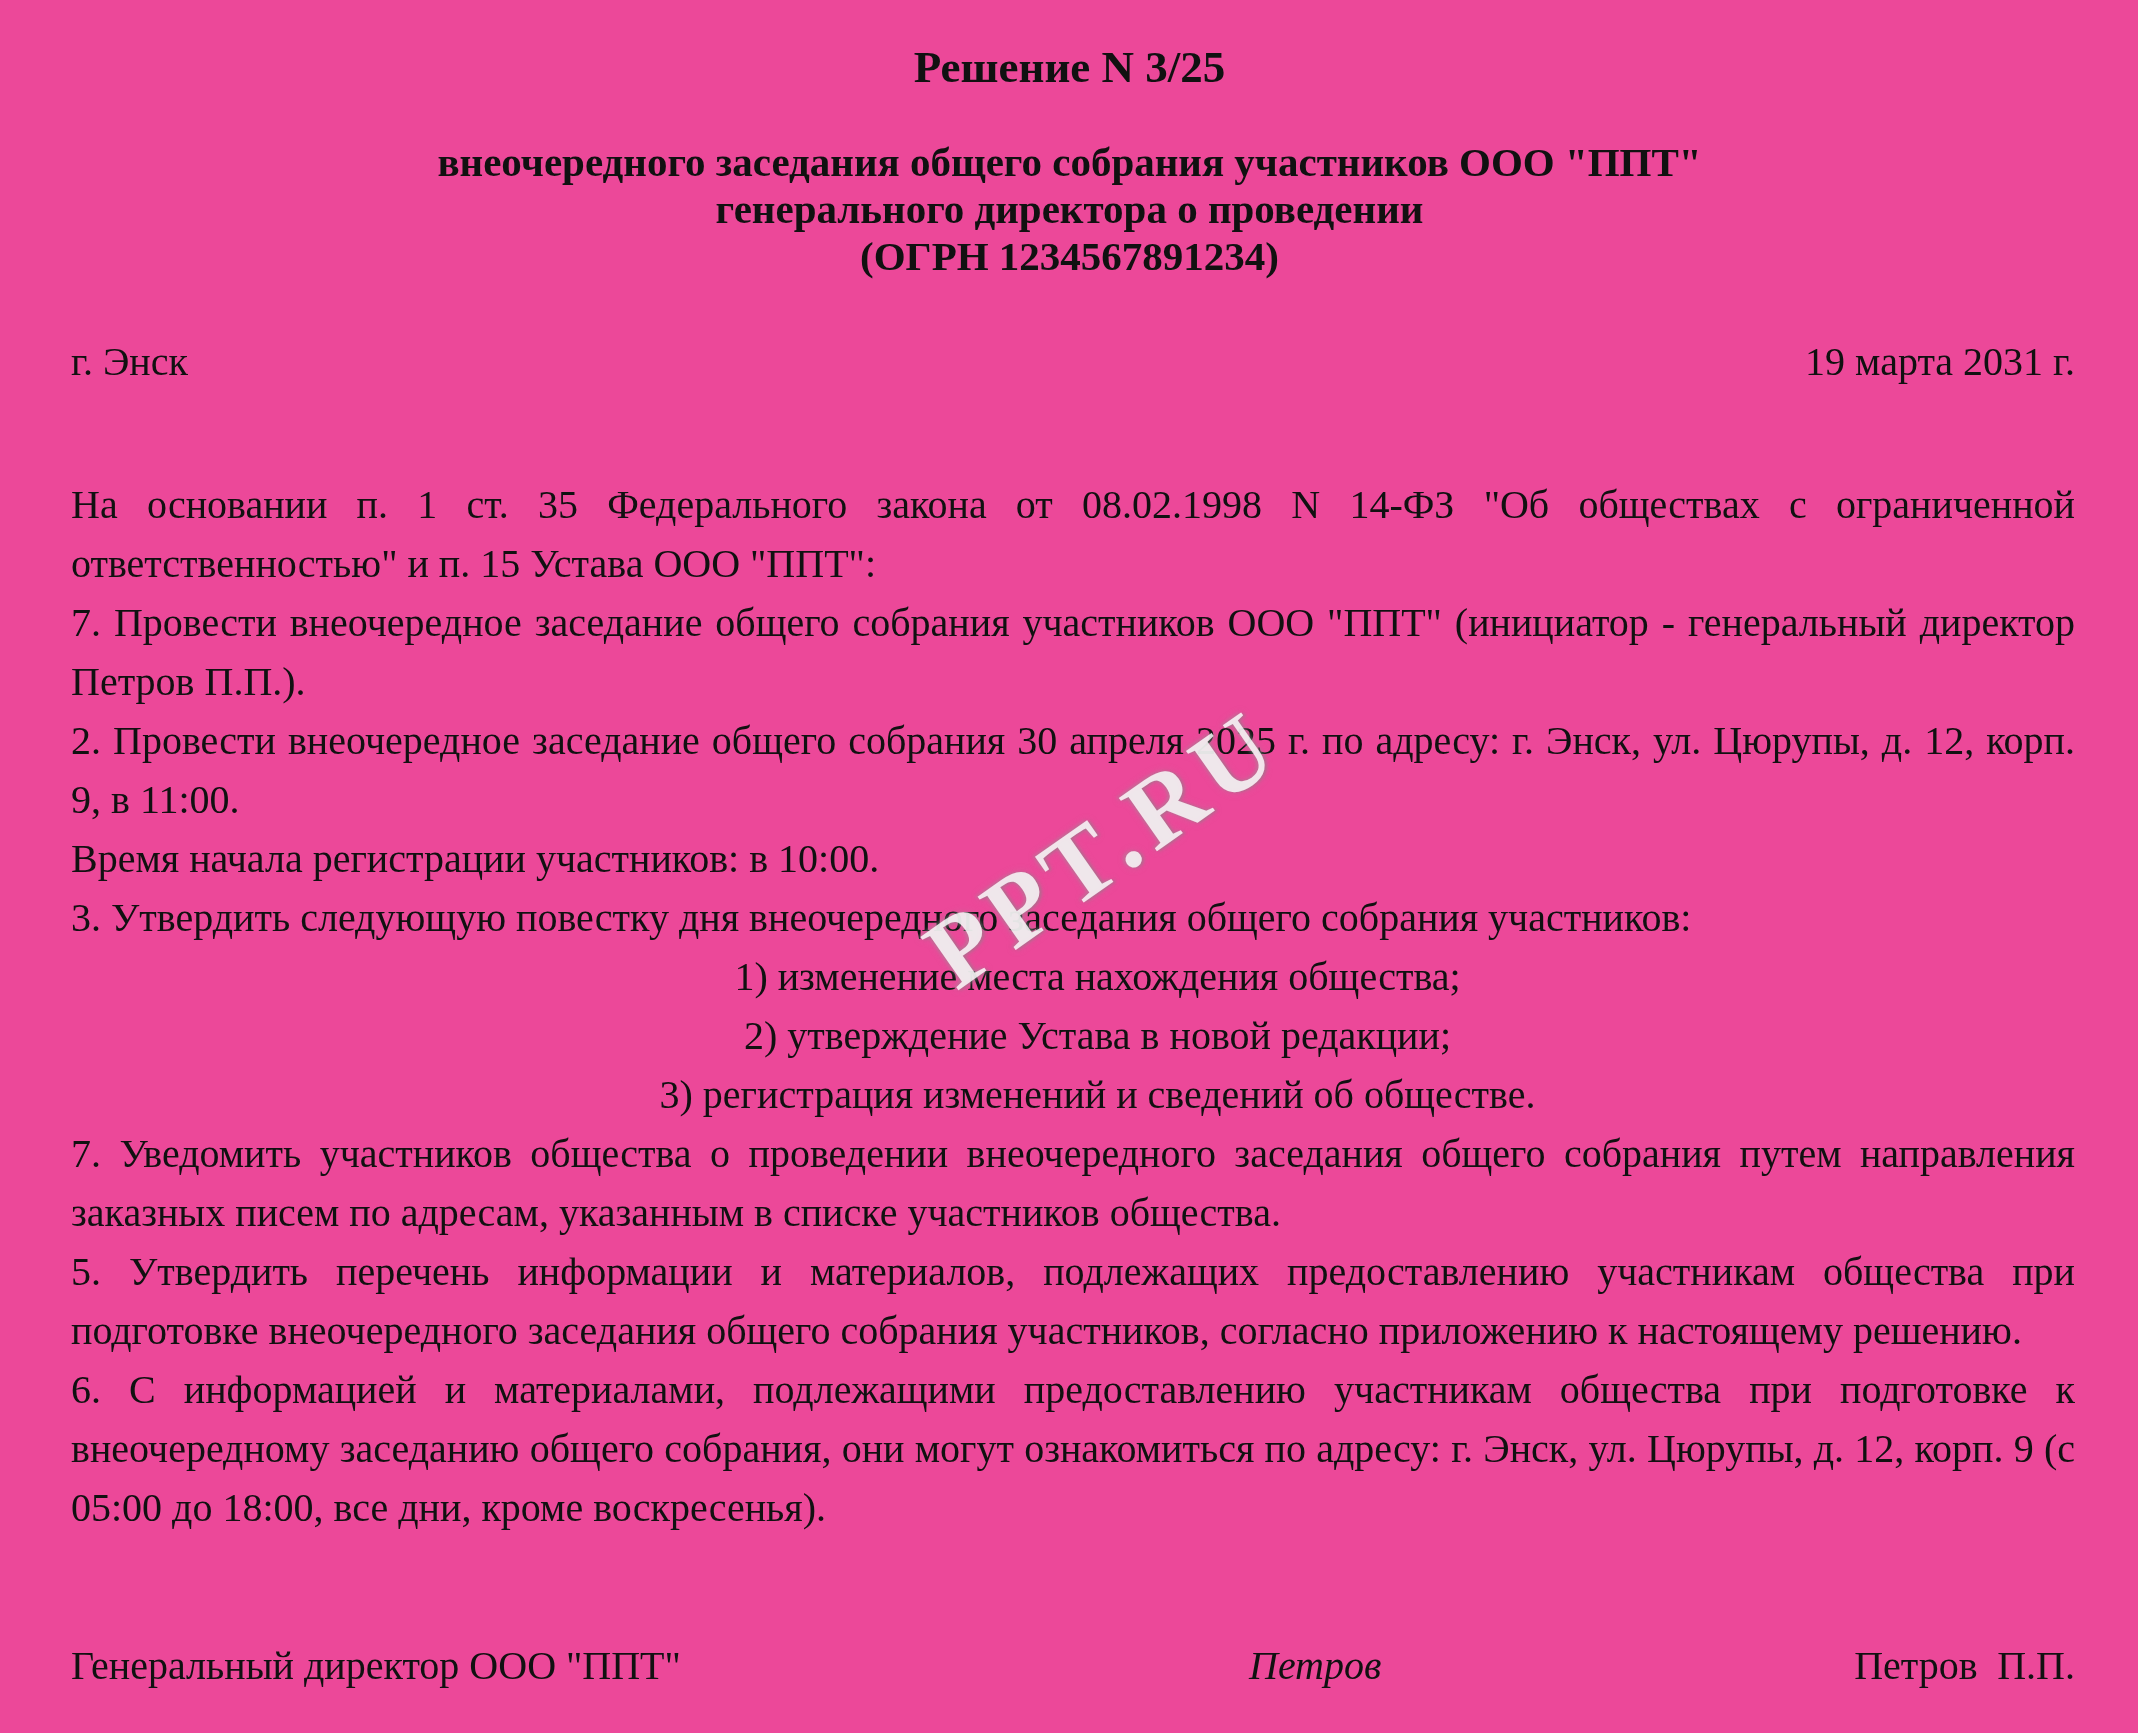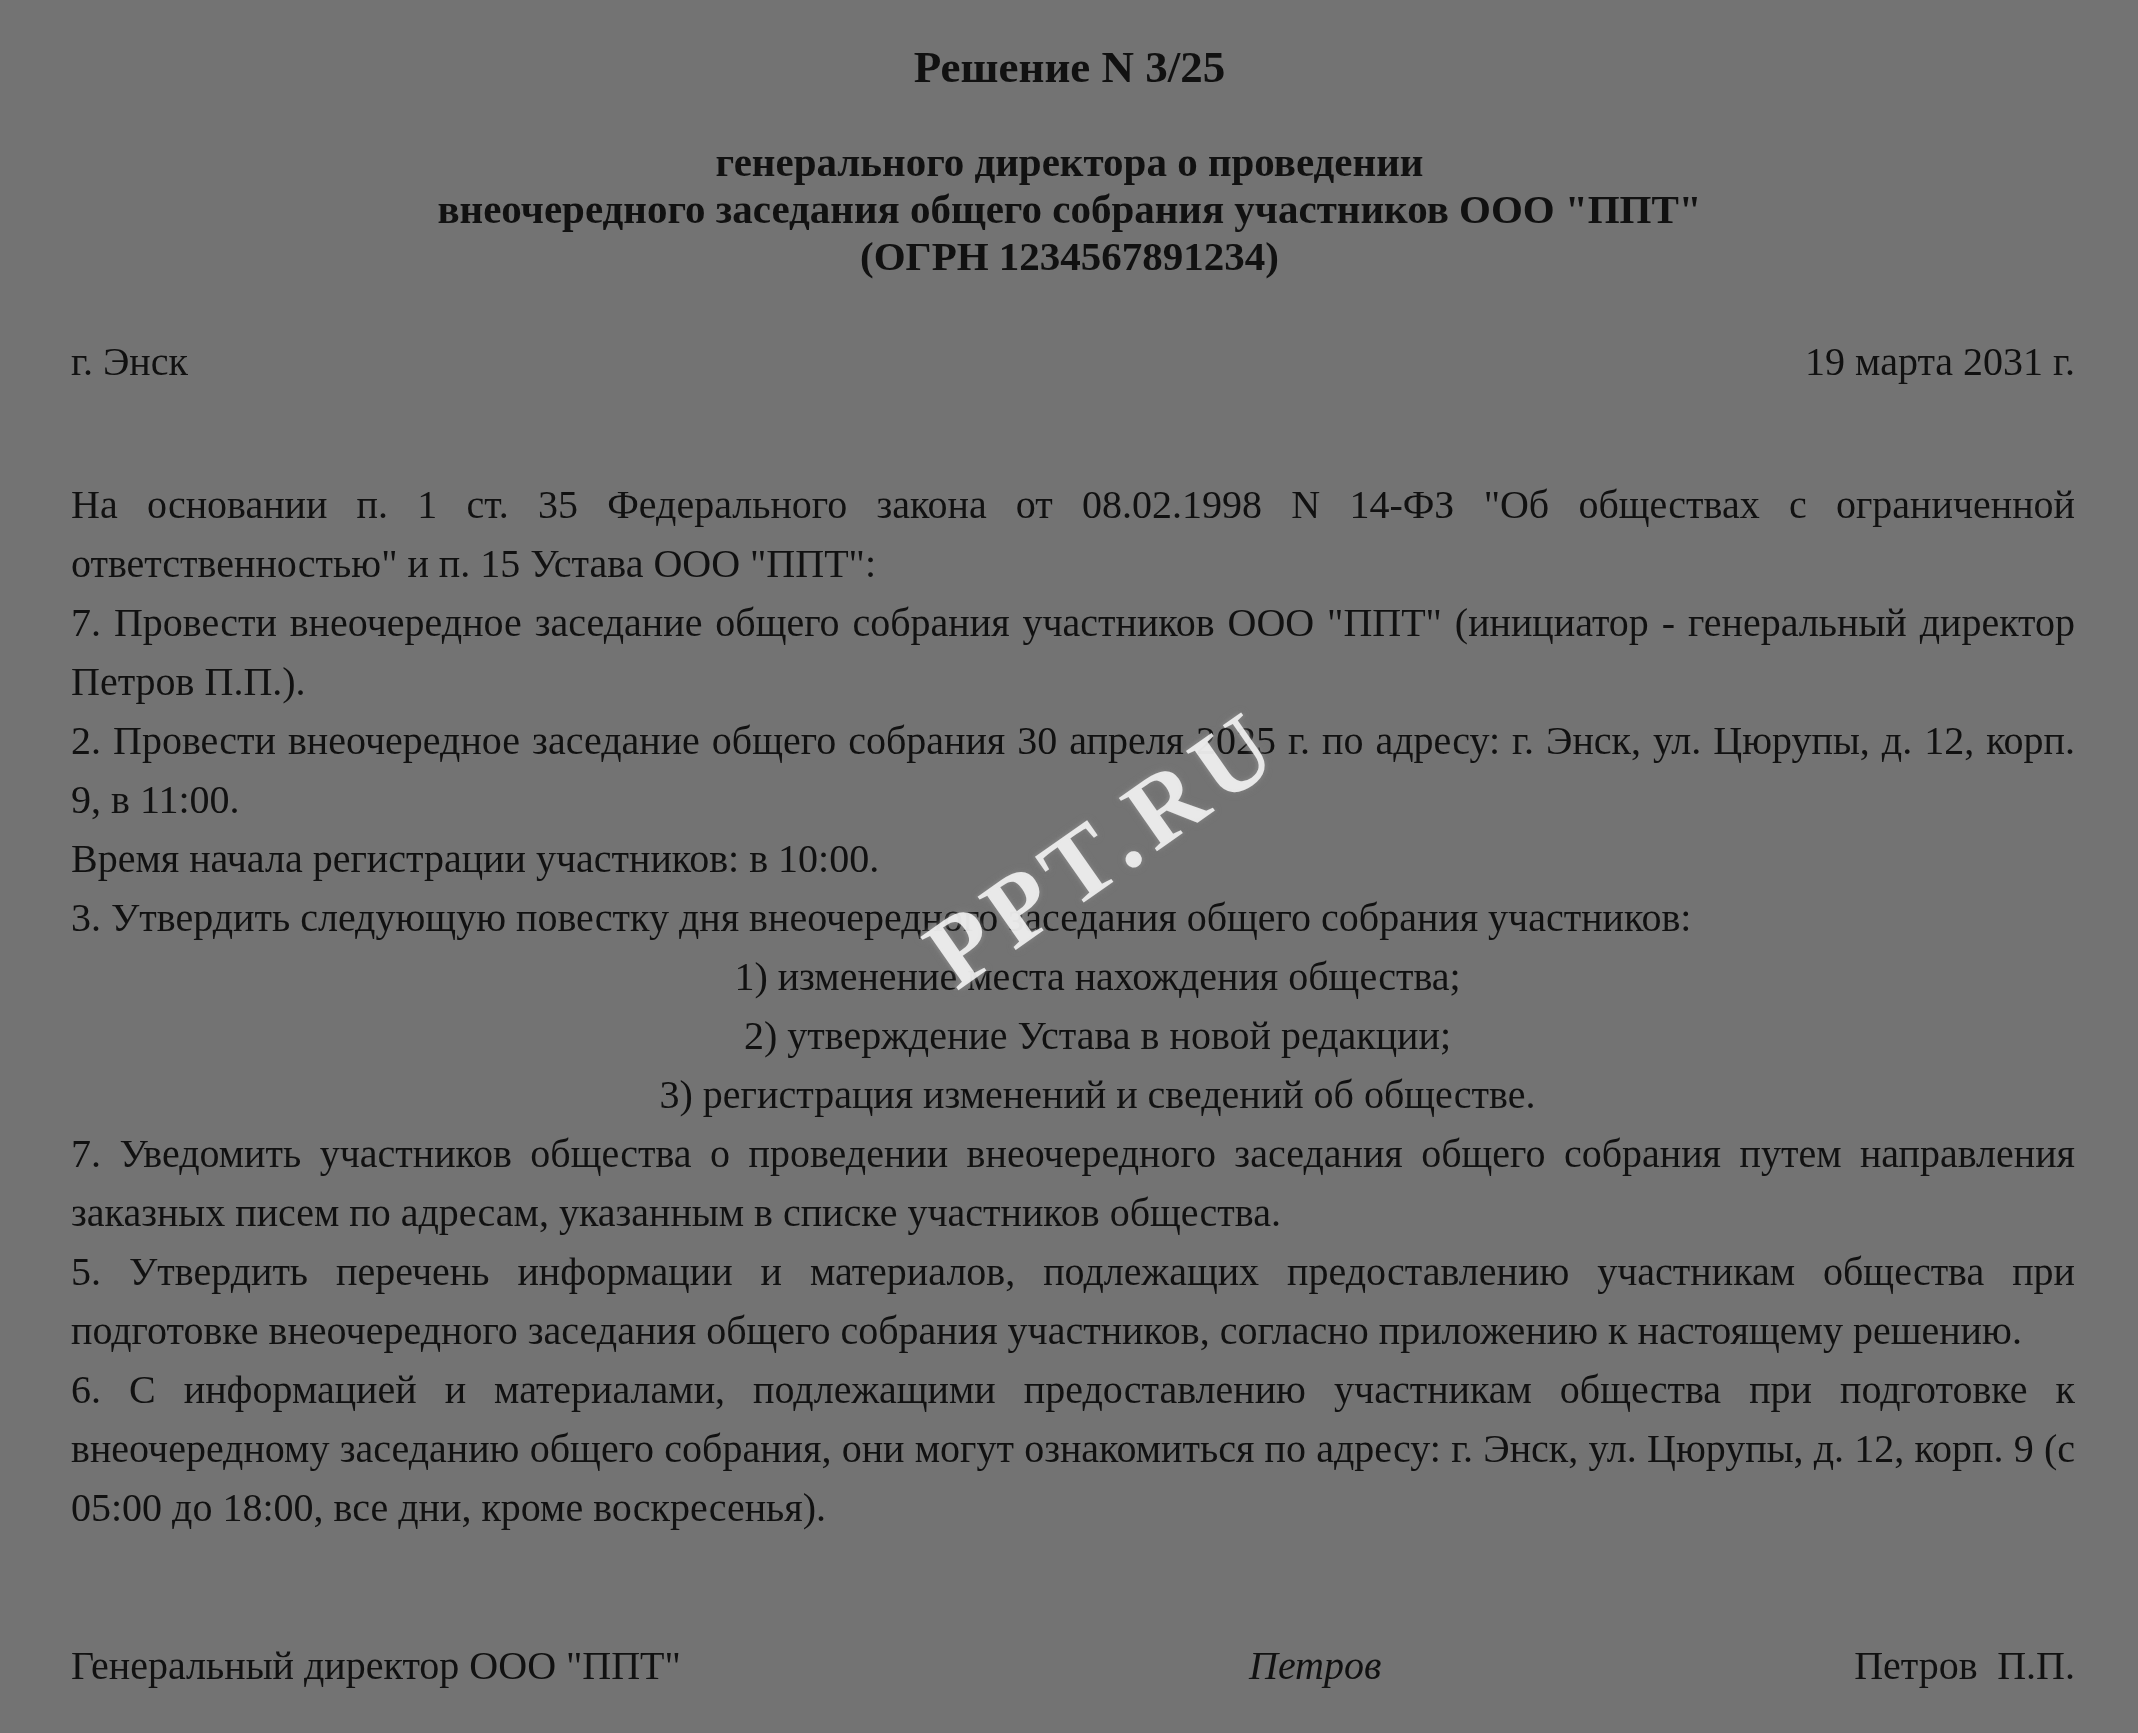--- a/index.html
+++ b/index.html
@@ -4,21 +4,21 @@
 <style>
   html, body {
     margin: 0;
     padding: 0;
     background: #ffffff;
   }
   .page {
     position: relative;
     width: 2139px;
     height: 1733px;
-    background: #737373;
+    background: #ec4899;
     color: #111111;
     font-family: "Liberation Serif", "DejaVu Serif", serif;
     overflow: hidden;
   }
   .doc-title {
     position: absolute;
     top: 43px;
     left: 0;
     width: 100%;
     text-align: center;
@@ -95,22 +95,22 @@
 </style>
 </head>
 <body>
 
 <div class="page">
 
   <div class="doc-title">Решение N 3/25</div>
 
   <div class="doc-subtitle">
 
-  <div>генерального директора о проведении</div>
-      <div>внеочередного заседания общего собрания участников ООО "ППТ"</div>
+  <div>внеочередного заседания общего собрания участников ООО "ППТ"</div>
+      <div>генерального директора о проведении</div>
       <div>(ОГРН 1234567891234)</div>
     </div>
 
   <div class="meta-row">
     <span>г. Энск</span>
     <span>19 марта 2031 г.</span>
   </div>
 
   <div class="doc-body">
 

